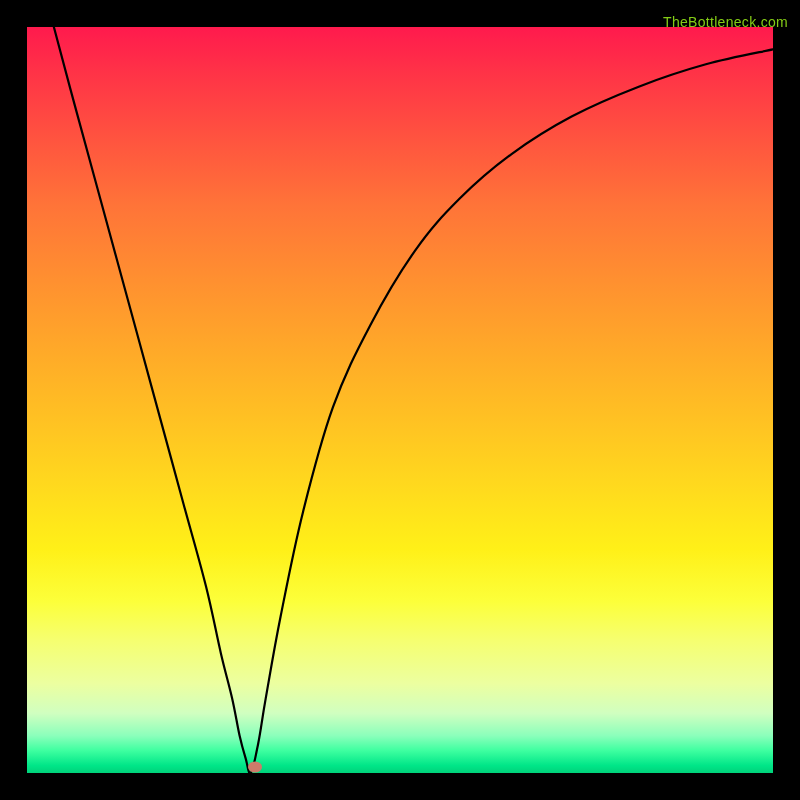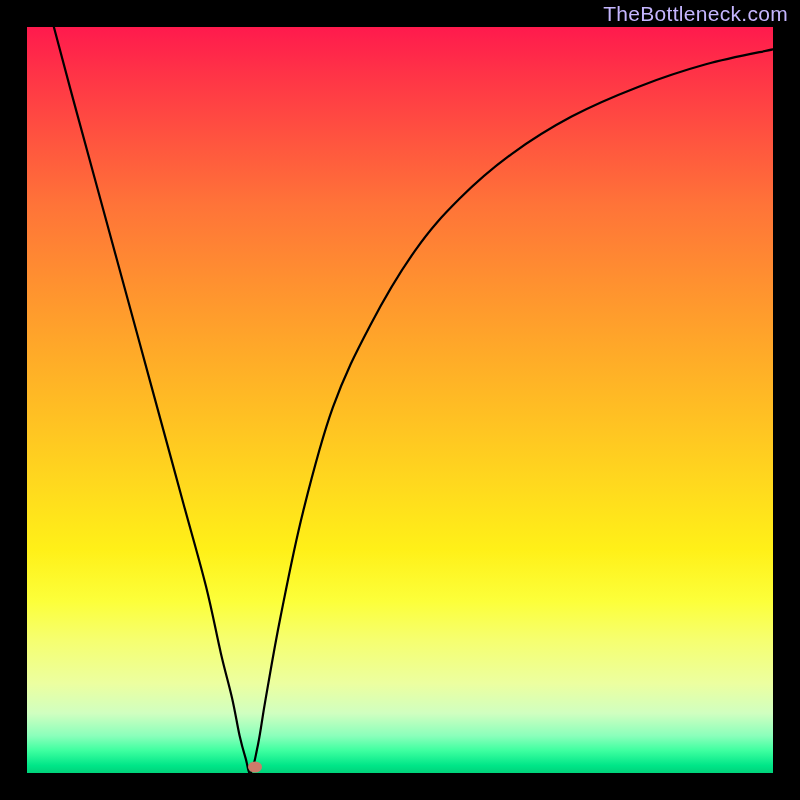--- a/index.html
+++ b/index.html
@@ -40,24 +40,24 @@
       #ecffa0 88%,
       #d0ffc0 92%,
       #8bffbb 95%,
       #3effa0 97%,
       #00e688 99%,
       #00d27a 100%
     );
   }
   .watermark {
     position: absolute;
-    top: 2px;
+    top: 14px;
     right: 12px;
-    color: #c4b5fd;
-    font-size: 21px;
+    color: #84cc16;
+    font-size: 14px;
     letter-spacing: 0.3px;
   }
   svg.curve {
     position: absolute;
     left: 0;
     top: 0;
     width: 746px;
     height: 746px;
   }
   .curve path {

